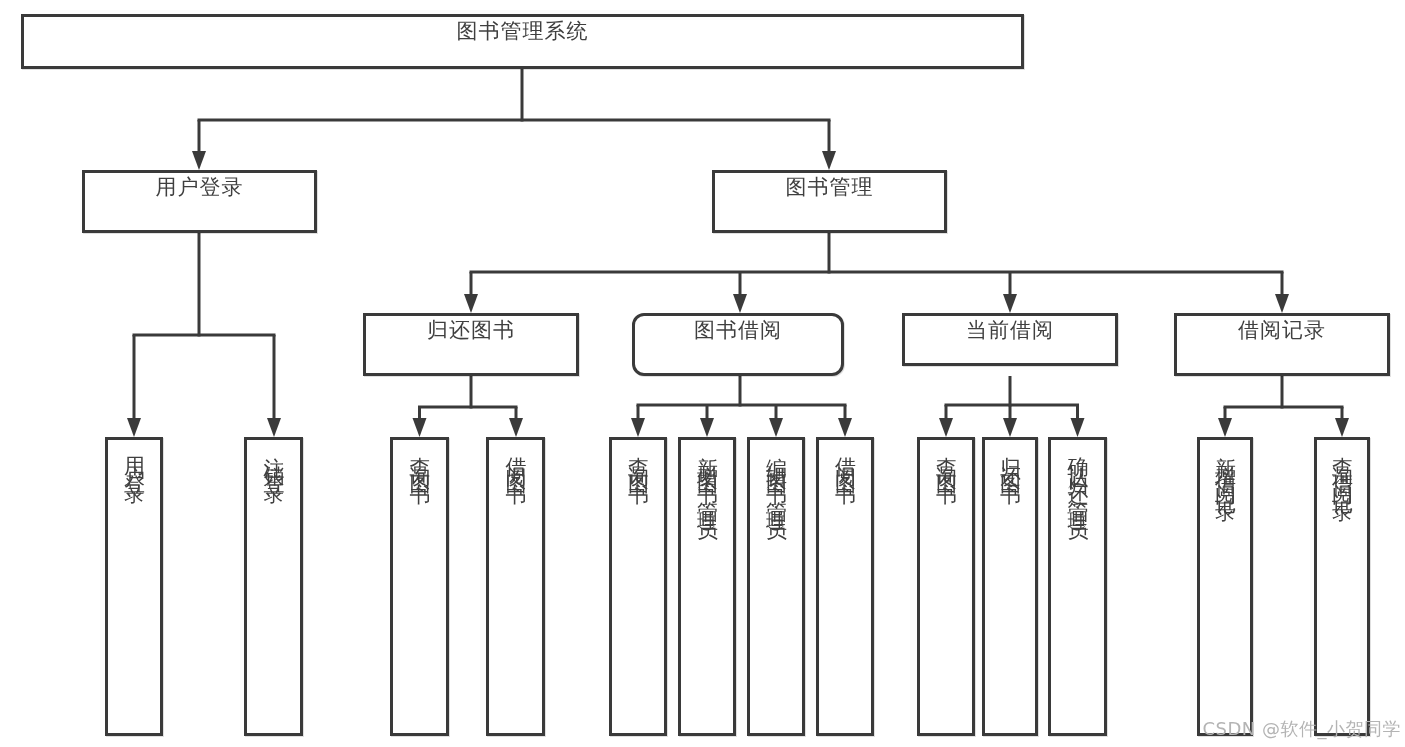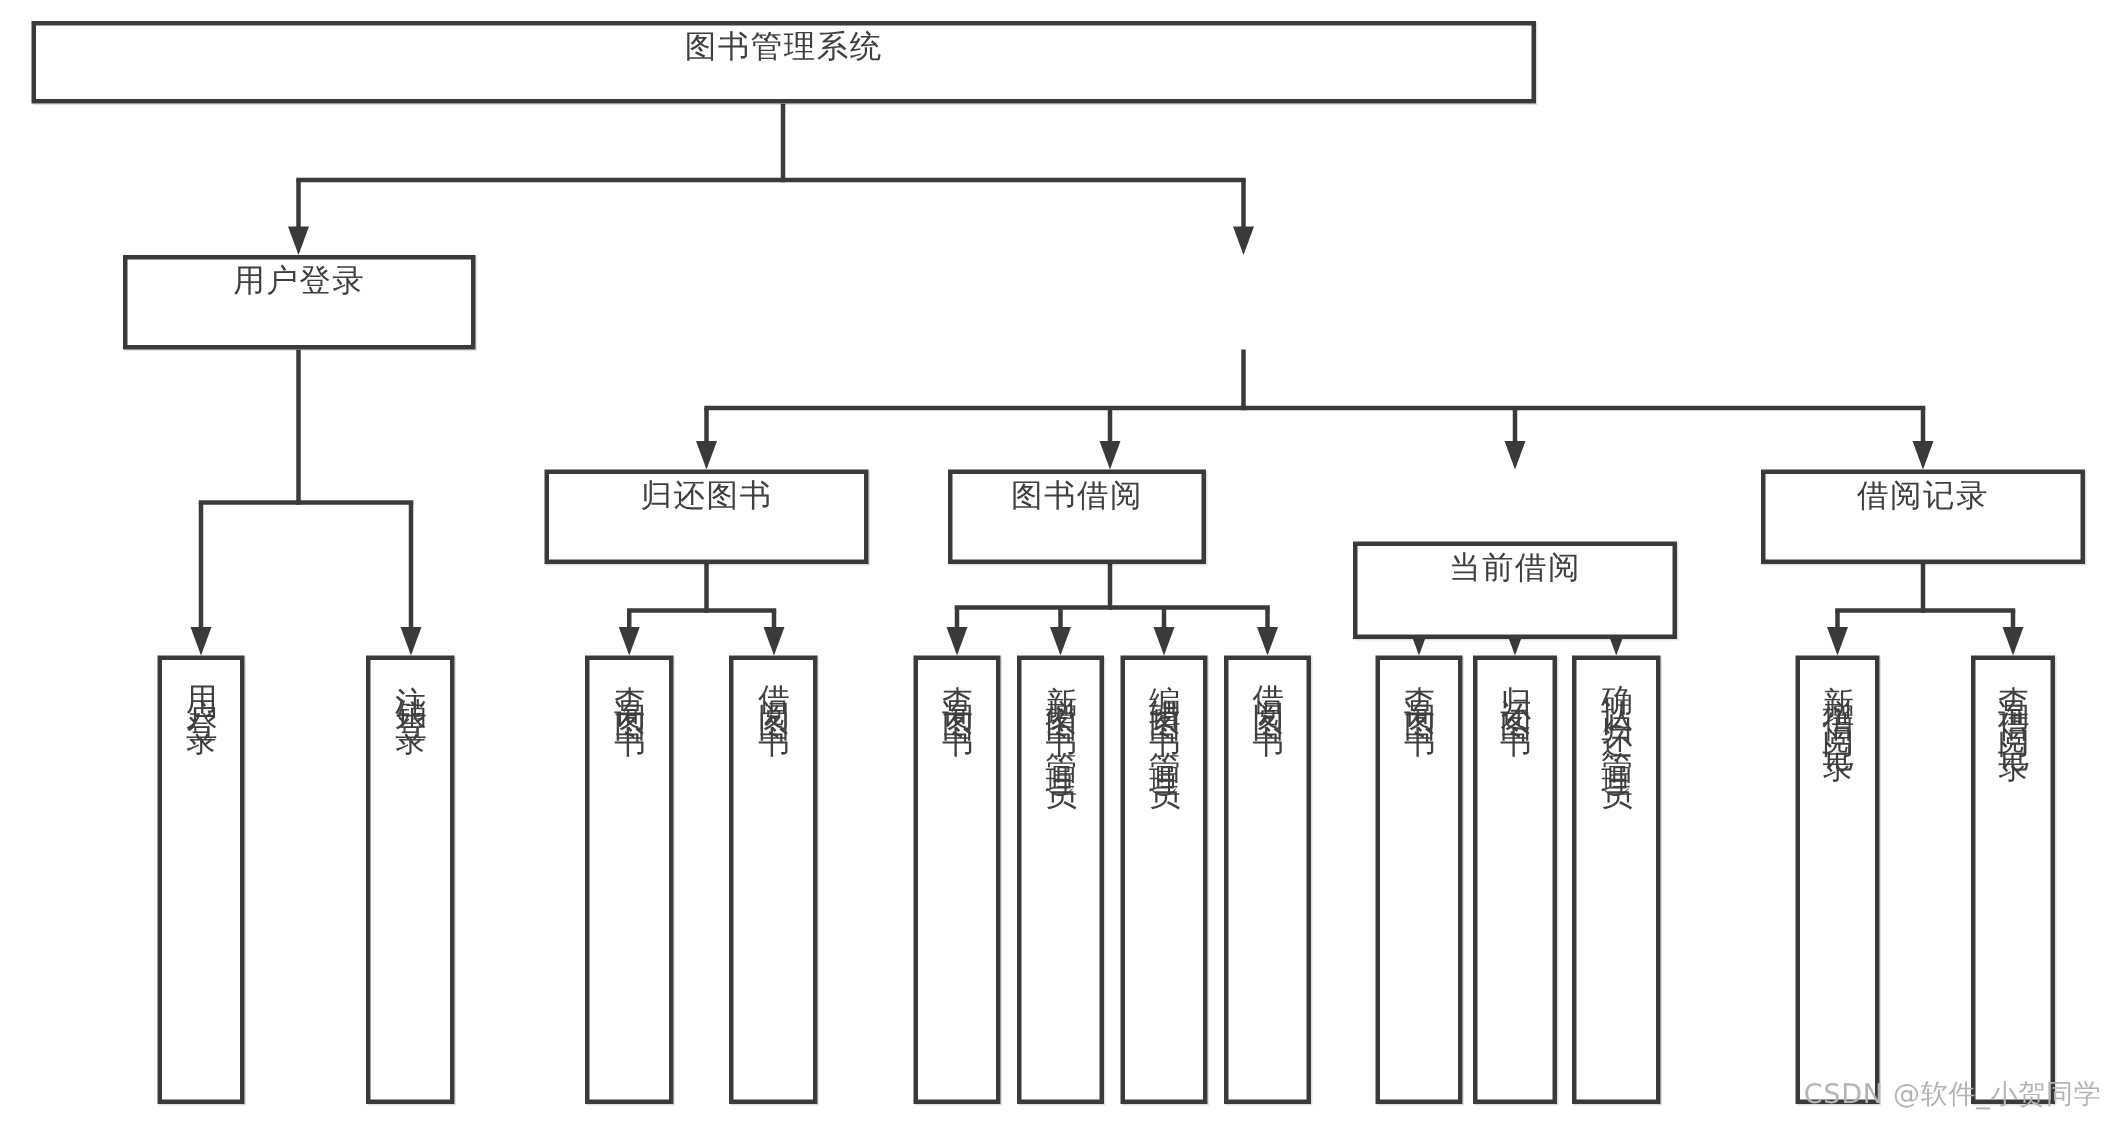--- a/index.html
+++ b/index.html
@@ -125,28 +125,31 @@
     <polygon points="1335,418 1349,418 1342,437"></polygon>
   </svg>
 
   <div class="node" style="left:21px; top:14px; width:1003px; height:55px;">
     <span>图书管理系统</span>
   </div>
 
   <div class="node" style="left:82px; top:170px; width:235px; height:63px;">
     <span>用户登录</span>
   </div>
+  <div class="node" style="left:712px; top:170px; width:235px; height:63px;">
+    <span>图书管理</span>
+  </div>
 
   <div class="node" style="left:363px; top:313px; width:216px; height:63px;">
     <span>归还图书</span>
   </div>
-  <div class="node" style="left:632px; top:313px; width:172px; height:63px;">
+  <div class="node" style="left:632px; top:313px; width:212px; height:63px;border-radius:12px;">
     <span>图书借阅</span>
   </div>
-  <div class="node" style="left:902px; top:313px; width:216px; height:65px;margin-top:48px;">
+  <div class="node" style="left:902px; top:313px; width:216px; height:53px;">
     <span>当前借阅</span>
   </div>
   <div class="node" style="left:1174px; top:313px; width:216px; height:63px;">
     <span>借阅记录</span>
   </div>
 
   <div class="node leaf" style="left:105px; top:437px; width:58px; height:299px;">
     <span class="vtext">用户登录</span>
   </div>
   <div class="node leaf" style="left:244px; top:437px; width:59px; height:299px;">

